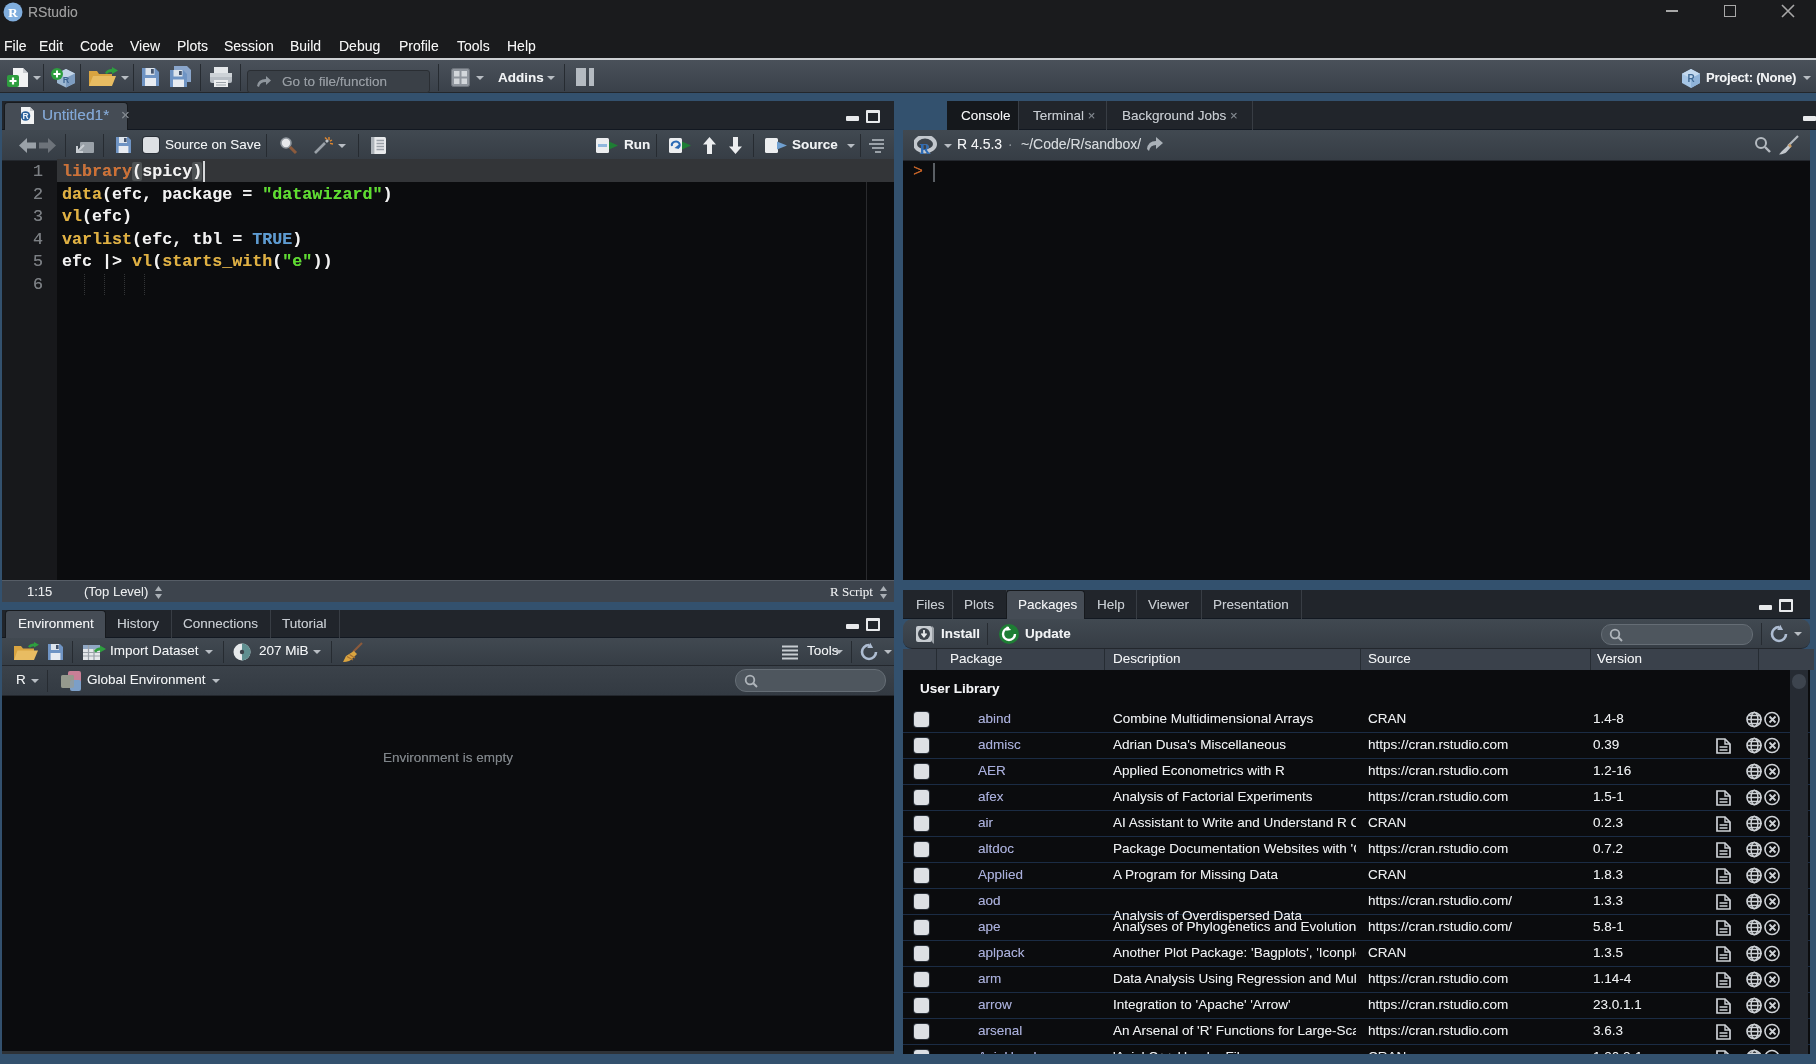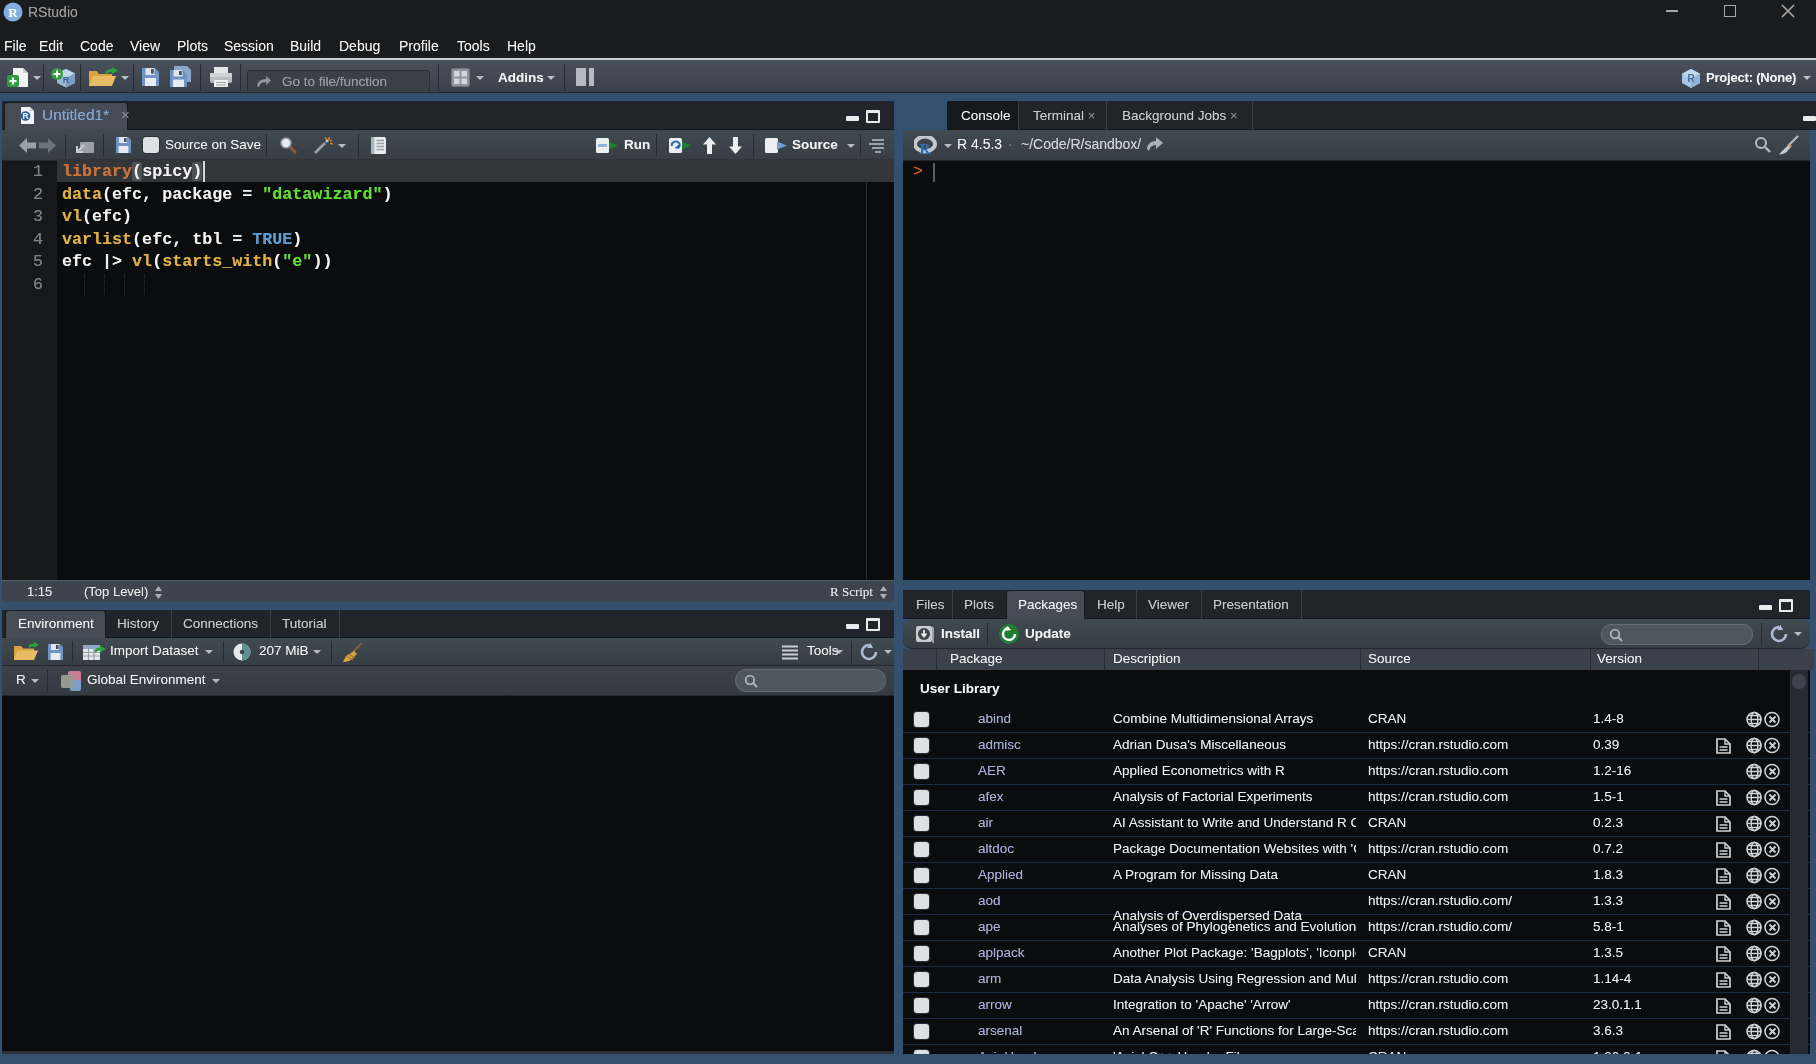--- a/index.html
+++ b/index.html
@@ -426,20 +426,21 @@
 
   <div class="abs" style="left:733px;top:3px;width:151px;height:23px;background:#4e565e;border:1px solid #656d75;border-radius:11px;">
     <svg class="abs" style="left:8px;top:4px" width="15" height="15">
         <circle cx="6" cy="6" r="4.3" fill="none" stroke="#aeb4ba" stroke-width="1.8"></circle>
         <path d="M9.3 9.3 L13 13" stroke="#aeb4ba" stroke-width="2"></path>
       </svg>
   </div>
 </div>
 <div class="blackbody" style="left:2px;top:696px;width:892px;height:358px;">
   <div class="abs" style="left:0;top:355px;width:892px;height:3px;background:#2e3236;"></div>
+  <div class="abs" style="left:0;top:54px;width:892px;text-align:center;font-size:13.5px;color:#7e8489;">Environment is empty</div>
 </div>
 
 <div class="tabstrip" style="left:903px;top:590px;width:907px;height:29px;" id="pkg-tabs">
   <div class="tablabel" style="left:13px;top:7px;">Files</div>
   <div class="abs" style="left:49px;top:0;width:1px;height:29px;background:#383d44;"></div>
   <div class="tablabel" style="left:61px;top:7px;">Plots</div>
   <div class="abs" style="left:103px;top:0;width:1px;height:29px;background:#383d44;"></div>
   <div class="tab-active" style="left:103px;top:0px;width:79px;height:29px;"></div>
   <div class="abs" style="left:115px;top:7px;font-size:13.5px;color:#f2f3f5;">Packages</div>
   <div class="tablabel" style="left:194px;top:7px;">Help</div>

